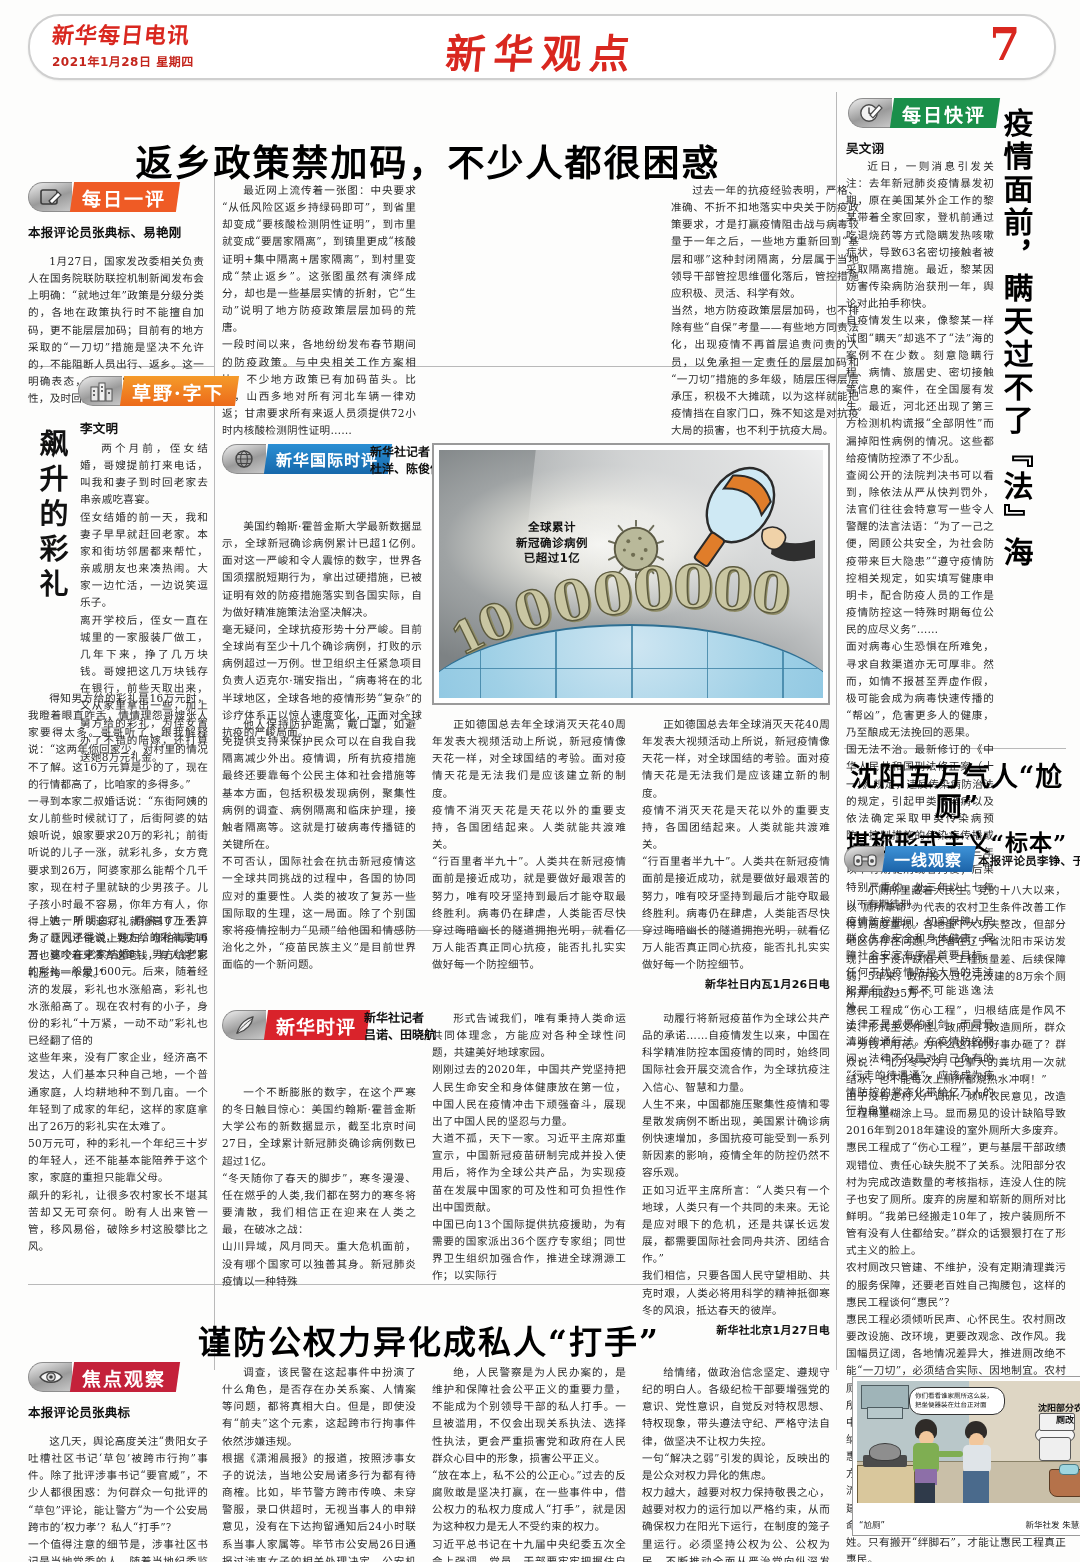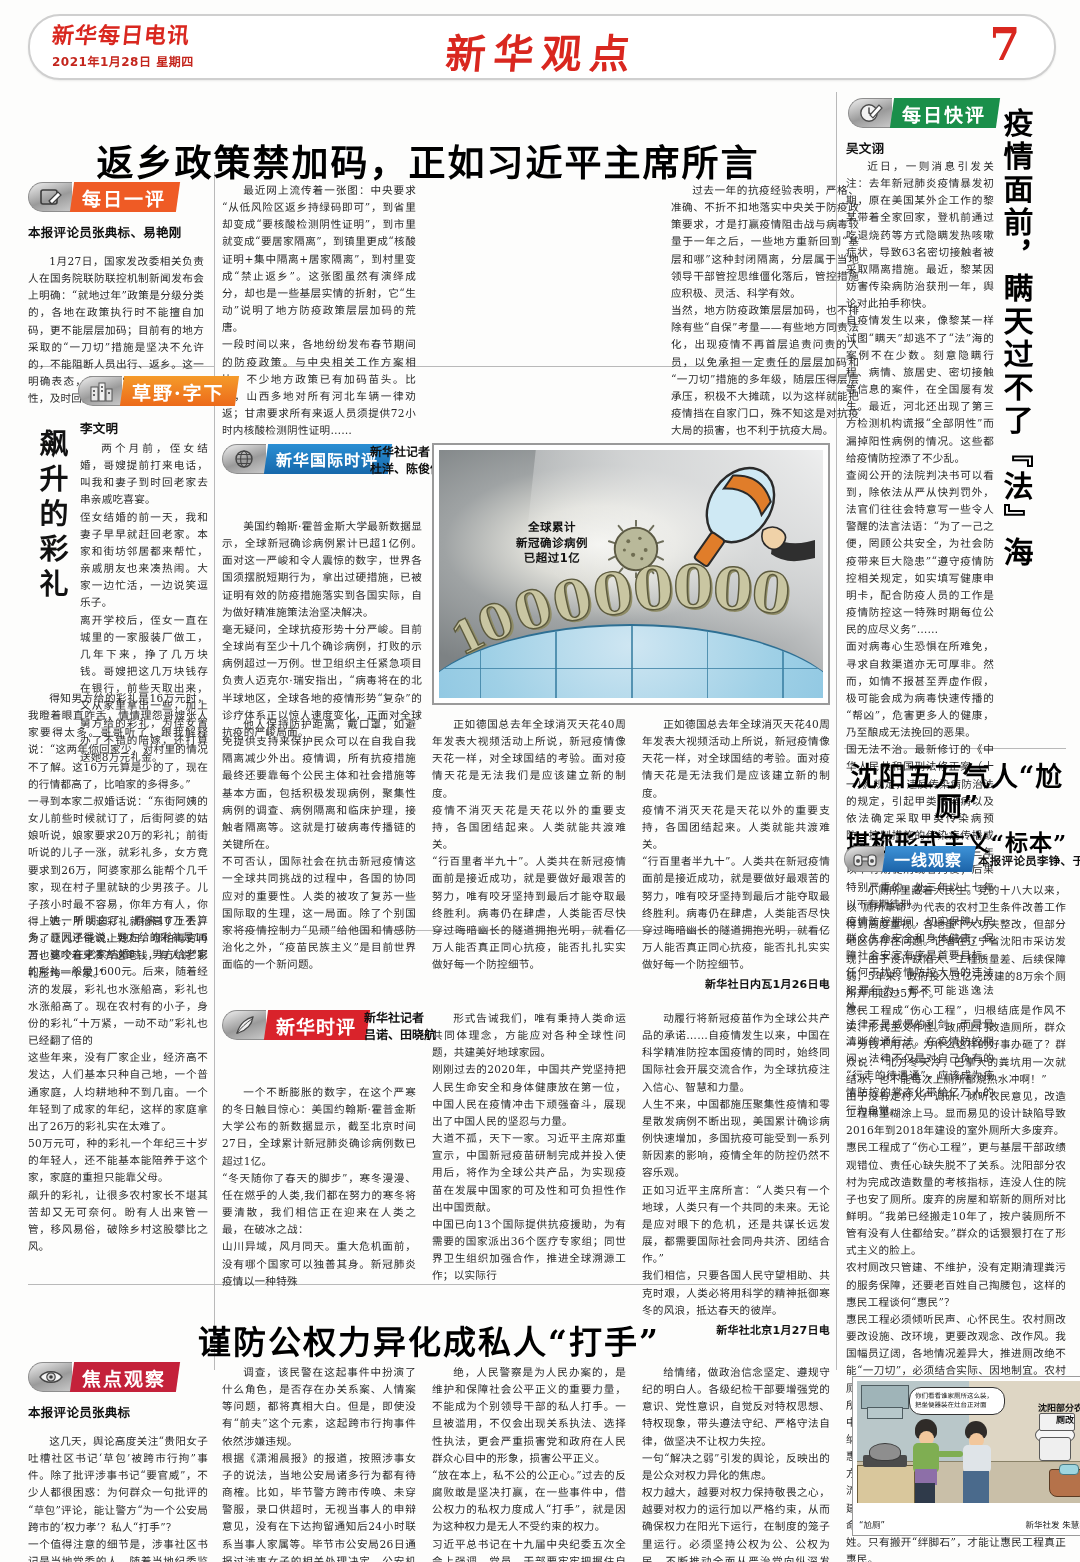--- a/index.html
+++ b/index.html
@@ -218,21 +218,21 @@
   </div>
 
   <div class="vline" style="left:214px;top:172px;height:1198px;"></div>
   <div class="vline" style="left:836px;top:92px;height:1278px;"></div>
   <div class="hline" style="left:28px;top:366px;width:186px;"></div>
   <div class="hline" style="left:222px;top:366px;width:608px;"></div>
   <div class="hline" style="left:222px;top:930px;width:608px;"></div>
   <div class="hline" style="left:28px;top:1284px;width:802px;"></div>
   <div class="hline" style="left:844px;top:748px;width:222px;"></div>
 
-  <h1 class="hl hl-a" style="position:absolute;left:28px;top:118px;width:800px;">返乡政策禁加码，正如习近平主席所言</h1>
+  <h1 class="hl hl-a" style="position:absolute;left:28px;top:118px;width:800px;">返乡政策禁加码，不少人都很困惑</h1>
 
   <div style="position:absolute;left:28px;top:182px;width:176px;">
     <div class="badge b-orange">
       <span class="bico">
         <svg width="26" height="20" viewBox="0 0 26 20" aria-hidden="true">
           <rect x="3" y="3" width="16" height="14" rx="2" fill="none" stroke="#3c3c3c" stroke-width="1.6"></rect>
           <path d="M11 14 L20 5 L23 8 L14 17 Z" fill="#fff" stroke="#3c3c3c" stroke-width="1.2"></path>
           <path d="M11 14 L12 17 L14 17" fill="#3c3c3c"></path>
         </svg>
       </span>

